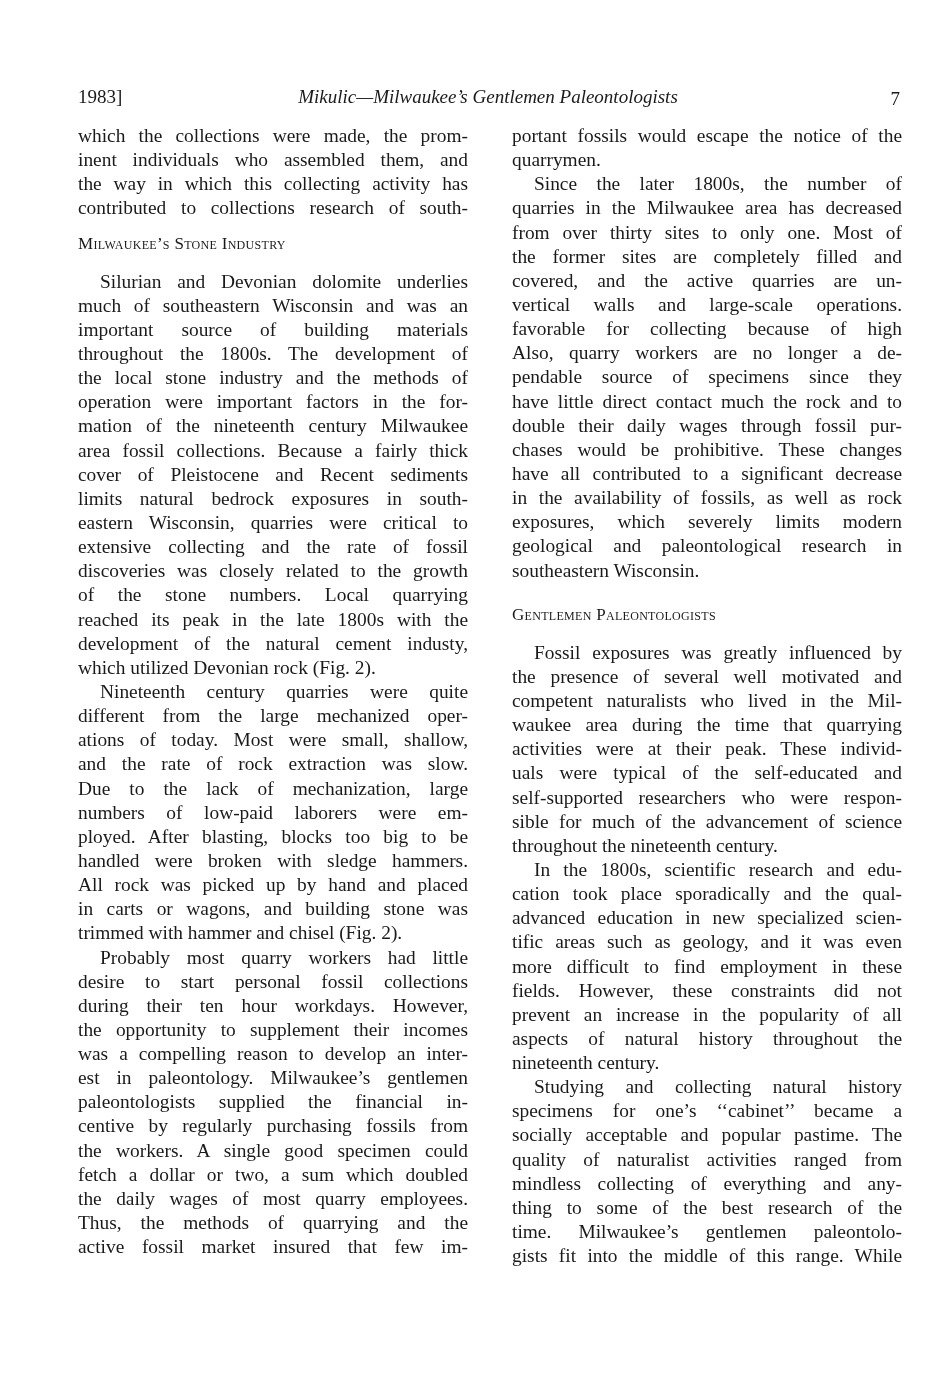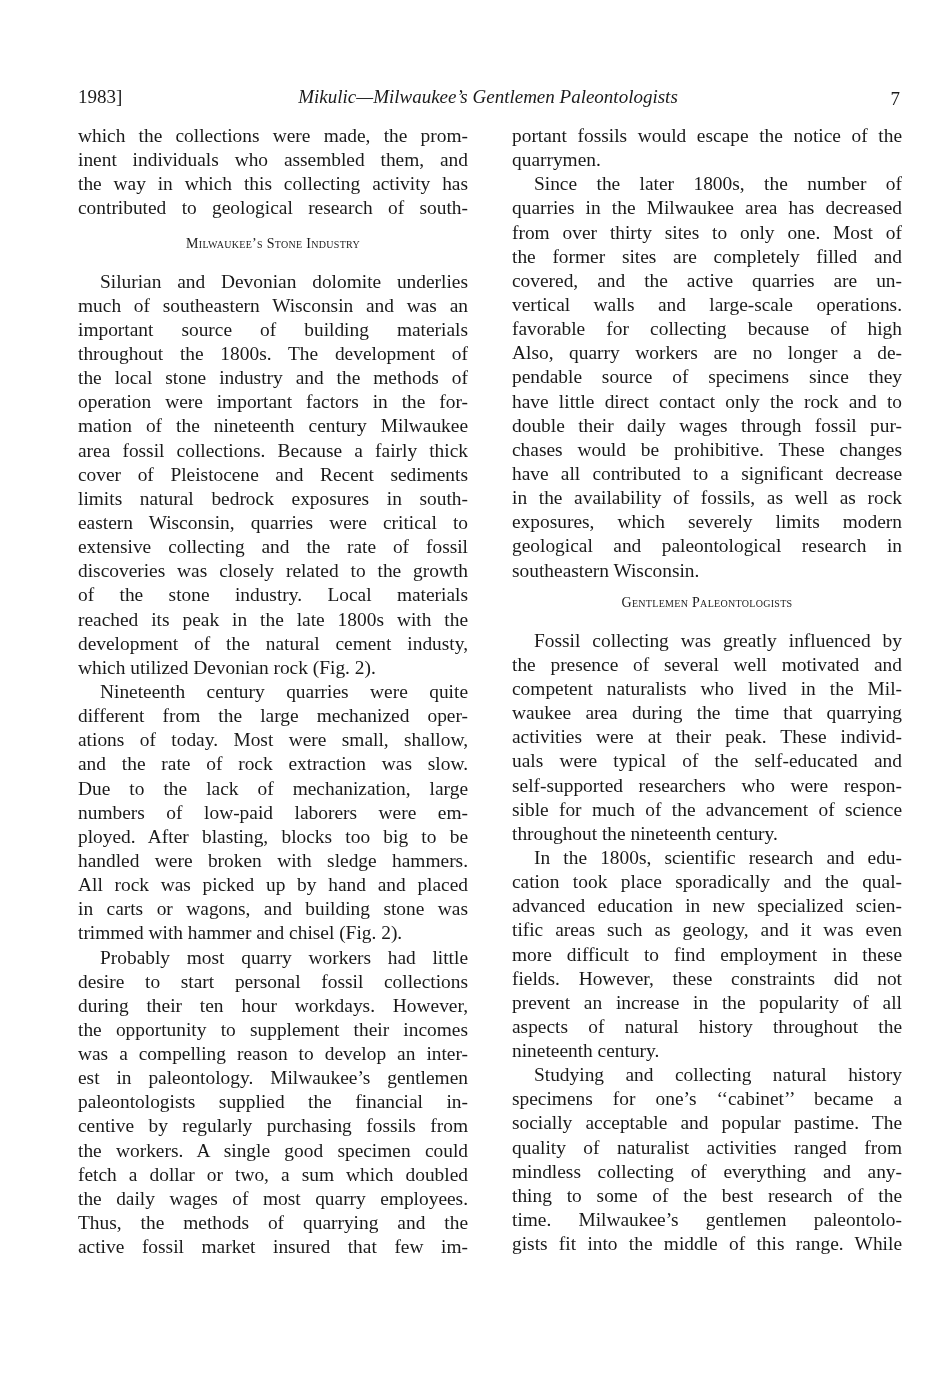--- a/index.html
+++ b/index.html
@@ -21,58 +21,58 @@
   }
   .col-left { left: 78px; }
   .col-right { left: 512px; }
   .line {
     display: block; height: 24.15px; white-space: nowrap;
     text-align: justify; text-align-last: justify;
   }
   .line.last { text-align-last: left; }
   .line.indent { padding-left: 22px; }
   .heading {
-    display: block; text-align: center; font-variant: small-caps;
-    font-size: 14px; letter-spacing: 0.3px; height: 24px; line-height: 24px;
+    display: block; text-align: left; font-variant: small-caps;
+    font-size: 17px; letter-spacing: 0.3px; height: 24px; line-height: 24px;
     margin: 11px 0 14px 0;
   }
-  .heading.after-gap { margin-top: 8px; }
+  .heading.after-gap { margin-top: 20px; }
 </style>
 </head>
 <body>
 
 <div class="running-head">
   <span class="rh-left">1983]</span>
   <span class="rh-center">Mikulic—Milwaukee’s Gentlemen Paleontologists</span>
   <span class="rh-right">7</span>
 </div>
 
 <div class="column col-left">
   <div>
       <span class="line">which the collections were made, the prom-</span>
       <span class="line">inent individuals who assembled them, and</span>
       <span class="line">the way in which this collecting activity has</span>
-      <span class="line">contributed to geological research of south-</span>
+      <span class="line">contributed to collections research of south-</span>
     </div>
   <div class="heading">Milwaukee’s Stone Industry</div>
   <div>
       <span class="line indent">Silurian and Devonian dolomite underlies</span>
       <span class="line">much of southeastern Wisconsin and was an</span>
       <span class="line">important source of building materials</span>
       <span class="line">throughout the 1800s. The development of</span>
       <span class="line">the local stone industry and the methods of</span>
       <span class="line">operation were important factors in the for-</span>
       <span class="line">mation of the nineteenth century Milwaukee</span>
       <span class="line">area fossil collections. Because a fairly thick</span>
       <span class="line">cover of Pleistocene and Recent sediments</span>
       <span class="line">limits natural bedrock exposures in south-</span>
       <span class="line">eastern Wisconsin, quarries were critical to</span>
       <span class="line">extensive collecting and the rate of fossil</span>
       <span class="line">discoveries was closely related to the growth</span>
-      <span class="line">of the stone industry. Local materials</span>
+      <span class="line">of the stone numbers. Local quarrying</span>
       <span class="line">reached its peak in the late 1800s with the</span>
       <span class="line">development of the natural cement industy,</span>
       <span class="line last">which utilized Devonian rock (Fig. 2).</span>
     </div>
   <div>
       <span class="line indent">Nineteenth century quarries were quite</span>
       <span class="line">different from the large mechanized oper-</span>
       <span class="line">ations of today. Most were small, shallow,</span>
       <span class="line">and the rate of rock extraction was slow.</span>
       <span class="line">Due to the lack of mechanization, large</span>
@@ -108,32 +108,32 @@
   <div>
       <span class="line indent">Since the later 1800s, the number of</span>
       <span class="line">quarries in the Milwaukee area has decreased</span>
       <span class="line">from over thirty sites to only one. Most of</span>
       <span class="line">the former sites are completely filled and</span>
       <span class="line">covered, and the active quarries are un-</span>
       <span class="line">vertical walls and large-scale operations.</span>
       <span class="line">favorable for collecting because of high</span>
       <span class="line">Also, quarry workers are no longer a de-</span>
       <span class="line">pendable source of specimens since they</span>
-      <span class="line">have little direct contact only the rock and to</span>
+      <span class="line">have little direct contact much the rock and to</span>
       <span class="line">double their daily wages through fossil pur-</span>
       <span class="line">chases would be prohibitive. These changes</span>
       <span class="line">have all contributed to a significant decrease</span>
       <span class="line">in the availability of fossils, as well as rock</span>
       <span class="line">exposures, which severely limits modern</span>
       <span class="line">geological and paleontological research in</span>
       <span class="line last">southeastern Wisconsin.</span>
     </div>
   <div class="heading after-gap">Gentlemen Paleontologists</div>
   <div>
-      <span class="line indent">Fossil collecting was greatly influenced by</span>
+      <span class="line indent">Fossil exposures was greatly influenced by</span>
       <span class="line">the presence of several well motivated and</span>
       <span class="line">competent naturalists who lived in the Mil-</span>
       <span class="line">waukee area during the time that quarrying</span>
       <span class="line">activities were at their peak. These individ-</span>
       <span class="line">uals were typical of the self-educated and</span>
       <span class="line">self-supported researchers who were respon-</span>
       <span class="line">sible for much of the advancement of science</span>
       <span class="line last">throughout the nineteenth century.</span>
     </div>
   <div>

